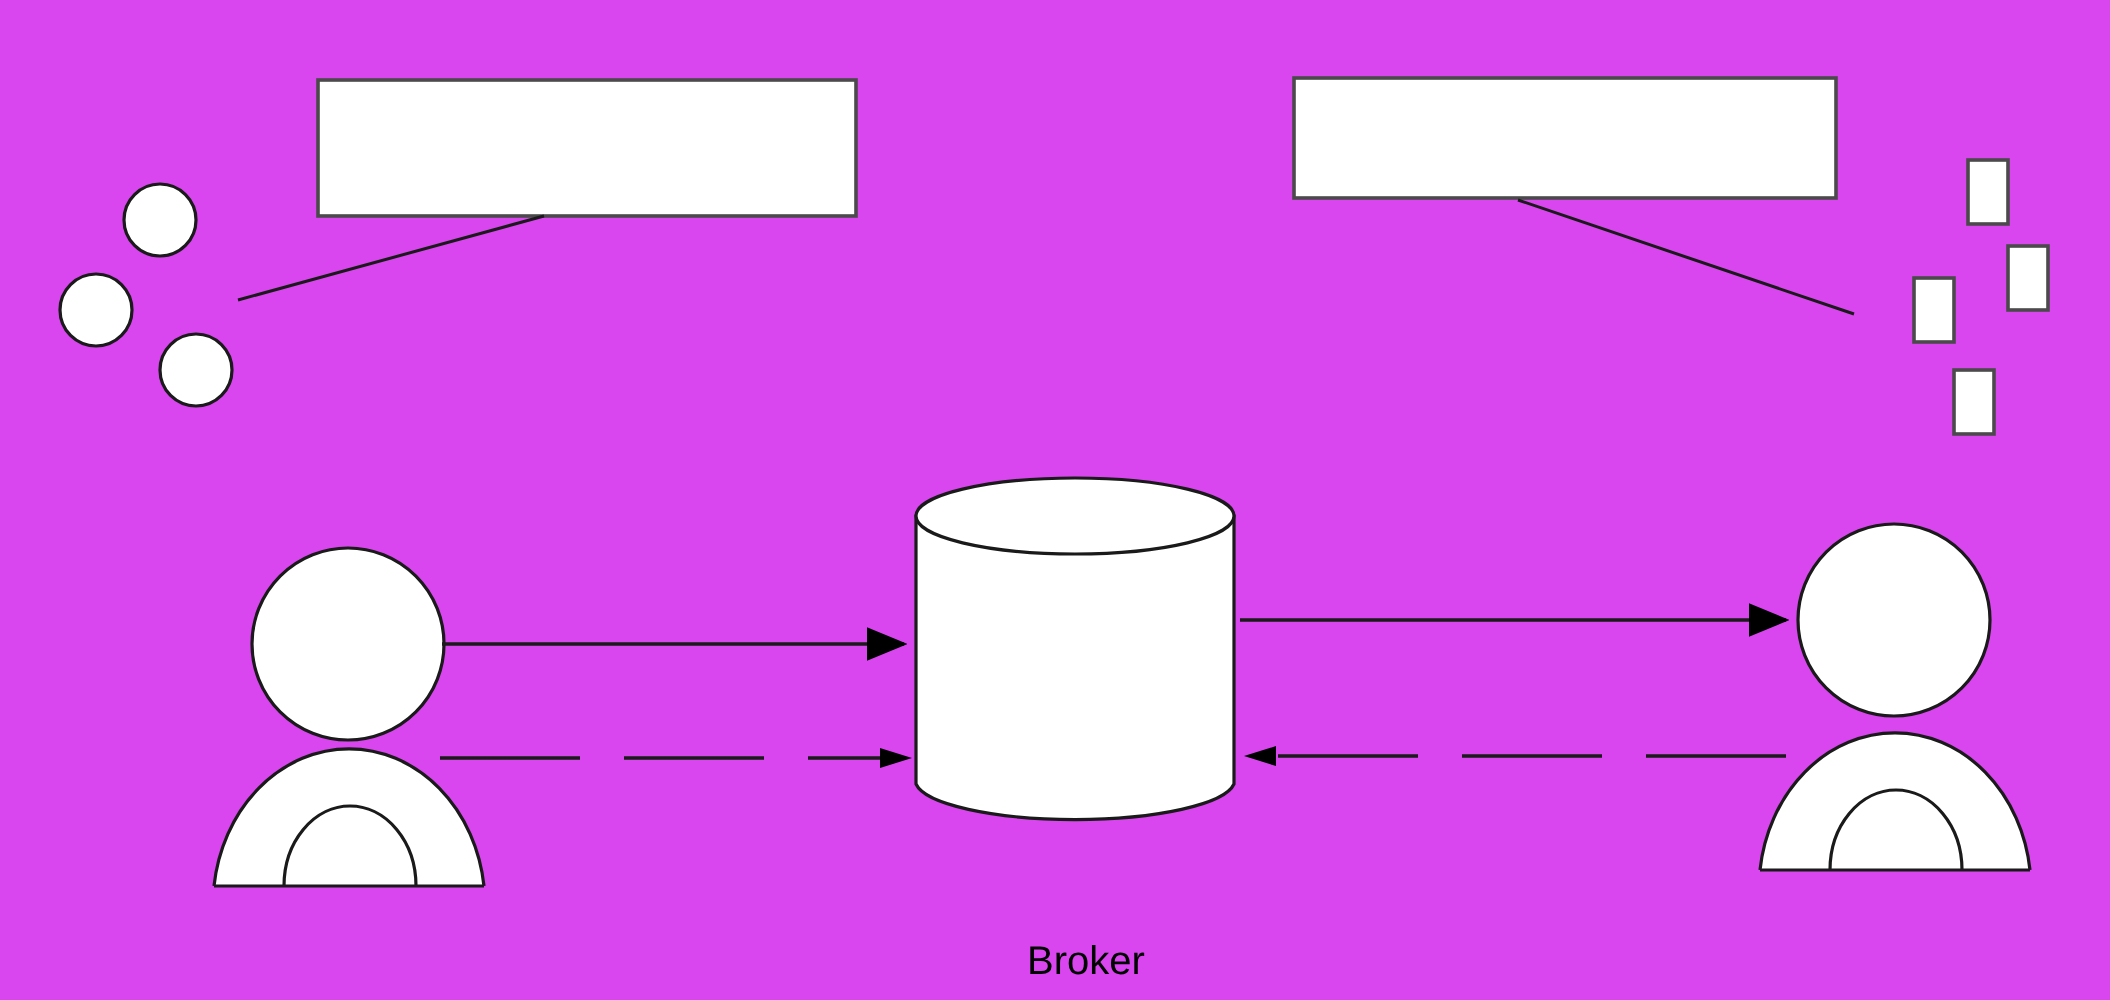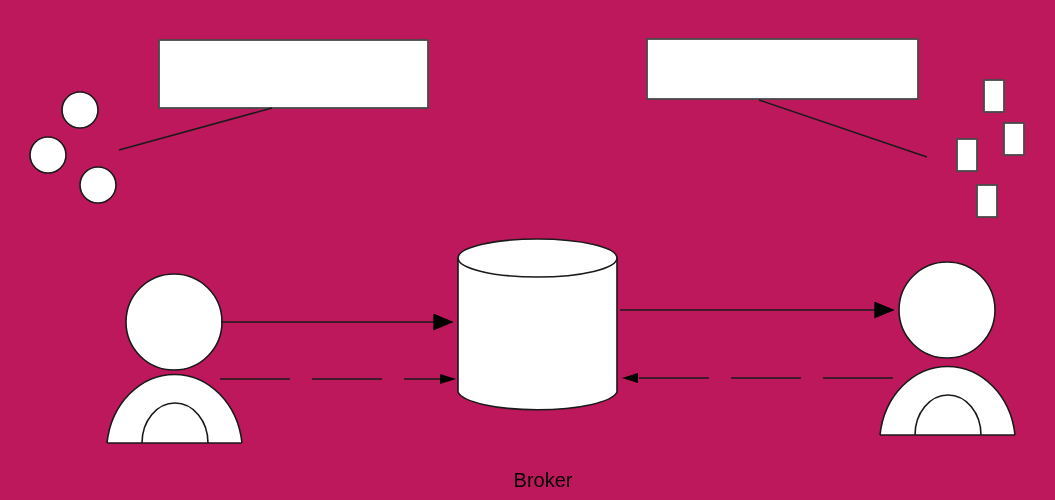--- a/index.html
+++ b/index.html
@@ -7,21 +7,21 @@
     padding: 0;
     background: #ffffff;
   }
   body {
     font-family: "Liberation Sans", sans-serif;
   }
   #canvas-wrap {
     position: relative;
     width: 1055px;
     height: 500px;
-    background: #be185d;
+    background: #d946ef;
     overflow: hidden;
   }
   #diagram-svg {
     position: absolute;
     left: 0;
     top: 0;
     width: 1055px;
     height: 500px;
     display: block;
   }

